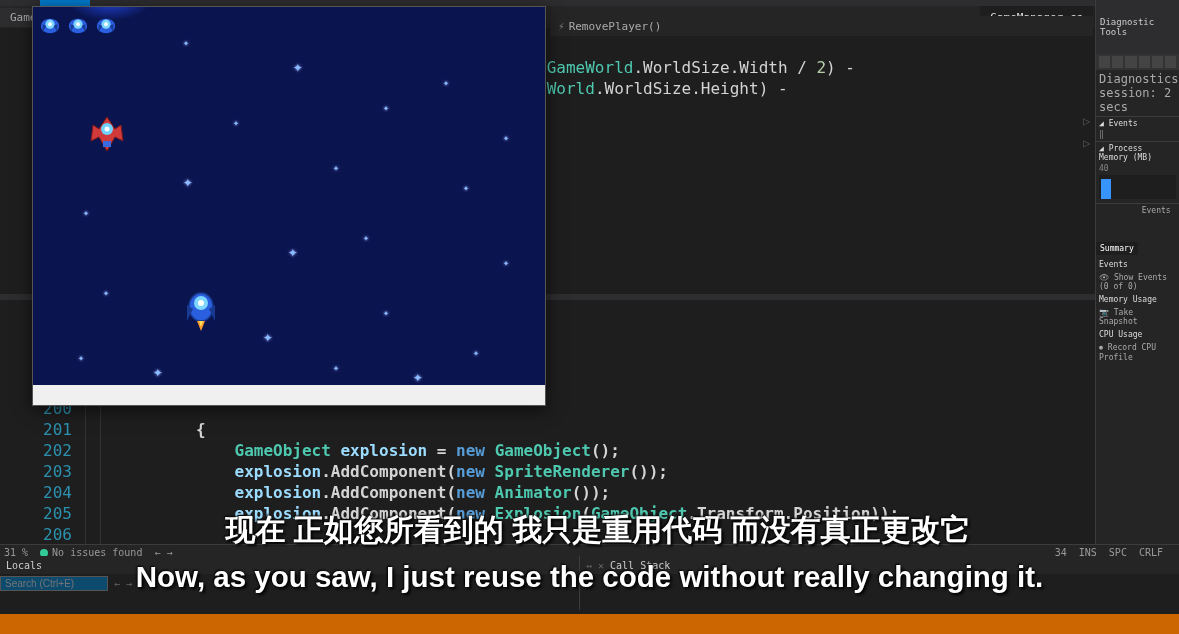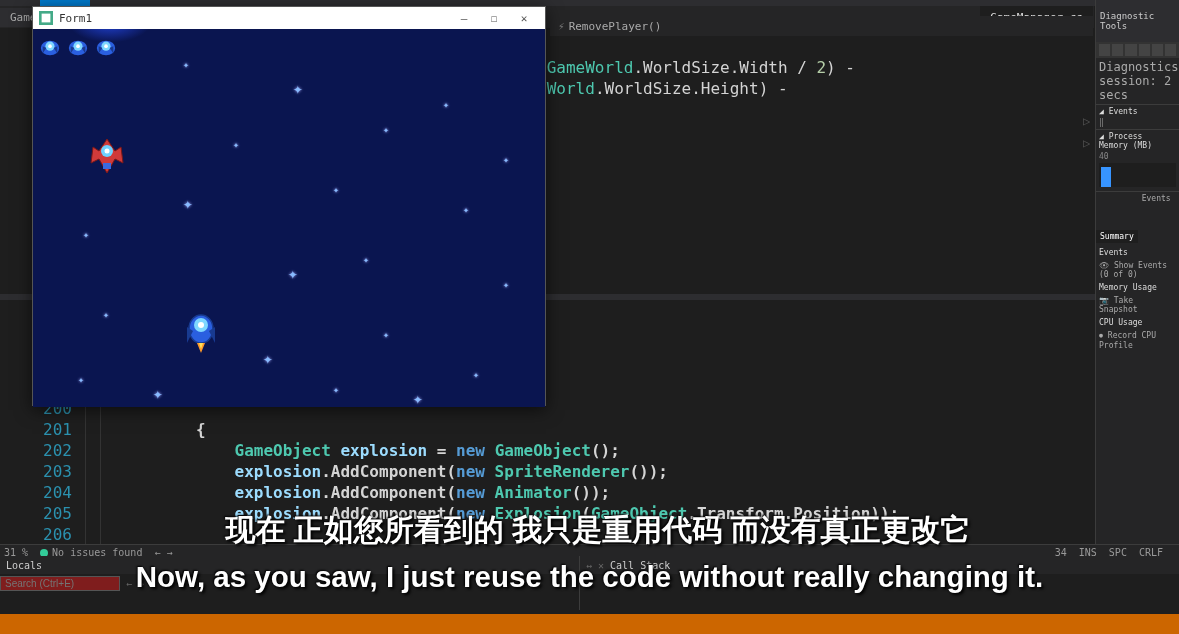--- a/index.html
+++ b/index.html
@@ -134,21 +134,21 @@
   position: absolute; width: 40px; height: 48px;
 }
 .player-ship svg { width: 100%; height: 100%; }
 
 
 .diag-panel {
   position: absolute; top: 0; right: 0; width: 84px; height: 545px;
   background: #252526; border-left: 1px solid #3c3c3c;
   font-size: 9px; color: #ccc;
 }
-.diag-title { padding: 11px 4px; background: #2d2d30; }
+.diag-title { padding: 17px 4px; background: #2d2d30; }
 .diag-toolbar { display: flex; gap: 2px; padding: 2px 3px; background: #333; }
 .diag-toolbar .tbtn { width: 12px; height: 12px; background: #444; }
 .diag-session { padding: 2px 3px; font-size: 12px; color: #aaa; }
 .diag-section { padding: 2px 3px; border-top: 1px solid #3c3c3c; }
 .diag-section .hdr { color: #ddd; font-size: 8px; }
 .diag-section .sub { color: #888; font-size: 8px; margin-top: 2px; }
 .diag-chart { height: 24px; background: #1e1e1e; margin: 2px 0; position: relative; }
 .diag-chart .bar { position: absolute; bottom: 0; left: 2px; width: 10px; background: #3794ff; }
 .diag-tabs { display: flex; border-top: 1px solid #3c3c3c; font-size: 8px; }
 .diag-tab { padding: 2px 4px; color: #aaa; }
@@ -172,22 +172,22 @@
 .panel-locals {
   width: 580px; border-right: 1px solid #3c3c3c;
 }
 .panel-header {
   height: 18px; background: #252526; font-size: 10px; color: #ccc;
   display: flex; align-items: center; padding: 0 6px;
 }
 .panel-tabrow { height: 18px; display: flex; font-size: 10px; align-items: center; }
 .panel-callstack { flex: 1; }
 .search-box {
-  background: #7f1d1d; border: 1px solid #555; color: #ccc;
-  font-size: 10px; padding: 1px 4px; width: 120px;
+  background: #0c4a6e; border: 1px solid #555; color: #ccc;
+  font-size: 10px; padding: 1px 4px; width: 108px;
 }
 
 .status-bar {
   position: absolute; left: 0; right: 0; bottom: 0; height: 20px;
   background: #cc6600; display: flex; align-items: center;
   font-size: 10px; color: #fff; padding: 0 8px;
 }
 
 
 .subtitle {
@@ -251,31 +251,20 @@
 <div class="lower-code">
 <span>           <span>{</span></span>
 <span>               <span class="type">GameObject</span> <span class="var">explosion</span><span> = </span><span class="kw">new</span> <span class="type">GameObject</span><span>();</span></span>
 <span>               <span class="var">explosion</span><span>.AddComponent(</span><span class="kw">new</span><span> </span><span class="type">SpriteRenderer</span><span>());</span></span>
 <span>               <span class="var">explosion</span><span>.AddComponent(</span><span class="kw">new</span><span> </span><span class="type">Animator</span><span>());</span></span>
 <span>               <span class="var">explosion</span><span>.AddComponent(</span><span class="kw">new</span><span> </span><span class="type">Explosion</span><span>(</span><span class="type">GameObject</span><span>.Transform.Position));</span></span>
 
 </div>
 
 <div class="game-window">
-  <div class="game-titlebar">
-    <svg class="ico" viewBox="0 0 16 16">
-        <rect width="16" height="16" fill="#4a8"></rect>
-        <rect x="3" y="3" width="10" height="10" fill="#fff"></rect>
-      </svg>
-    <span>Form1</span>
-    <span class="spacer"></span>
-    <span class="winbtn">—</span>
-    <span class="winbtn">☐</span>
-    <span class="winbtn">✕</span>
-  </div>
   <div class="game-canvas">
 
     <div class="star" style="top:30px;left:150px">✦</div>
     <div class="star big" style="top:50px;left:260px">✦</div>
     <div class="star" style="top:70px;left:410px">✦</div>
     <div class="star" style="top:95px;left:350px">✦</div>
     <div class="star" style="top:110px;left:200px">✦</div>
     <div class="star" style="top:125px;left:470px">✦</div>
     <div class="star" style="top:155px;left:300px">✦</div>
     <div class="star big" style="top:165px;left:150px">✦</div>

